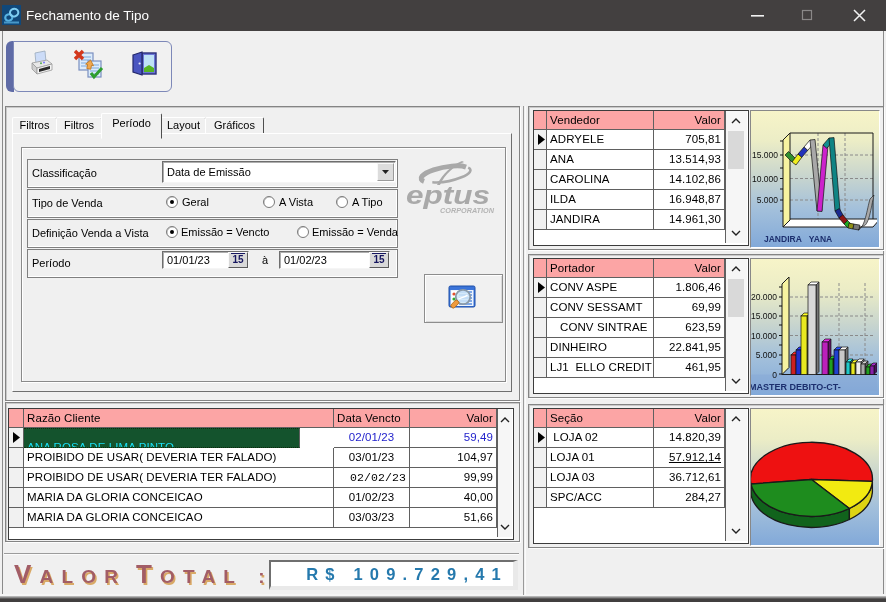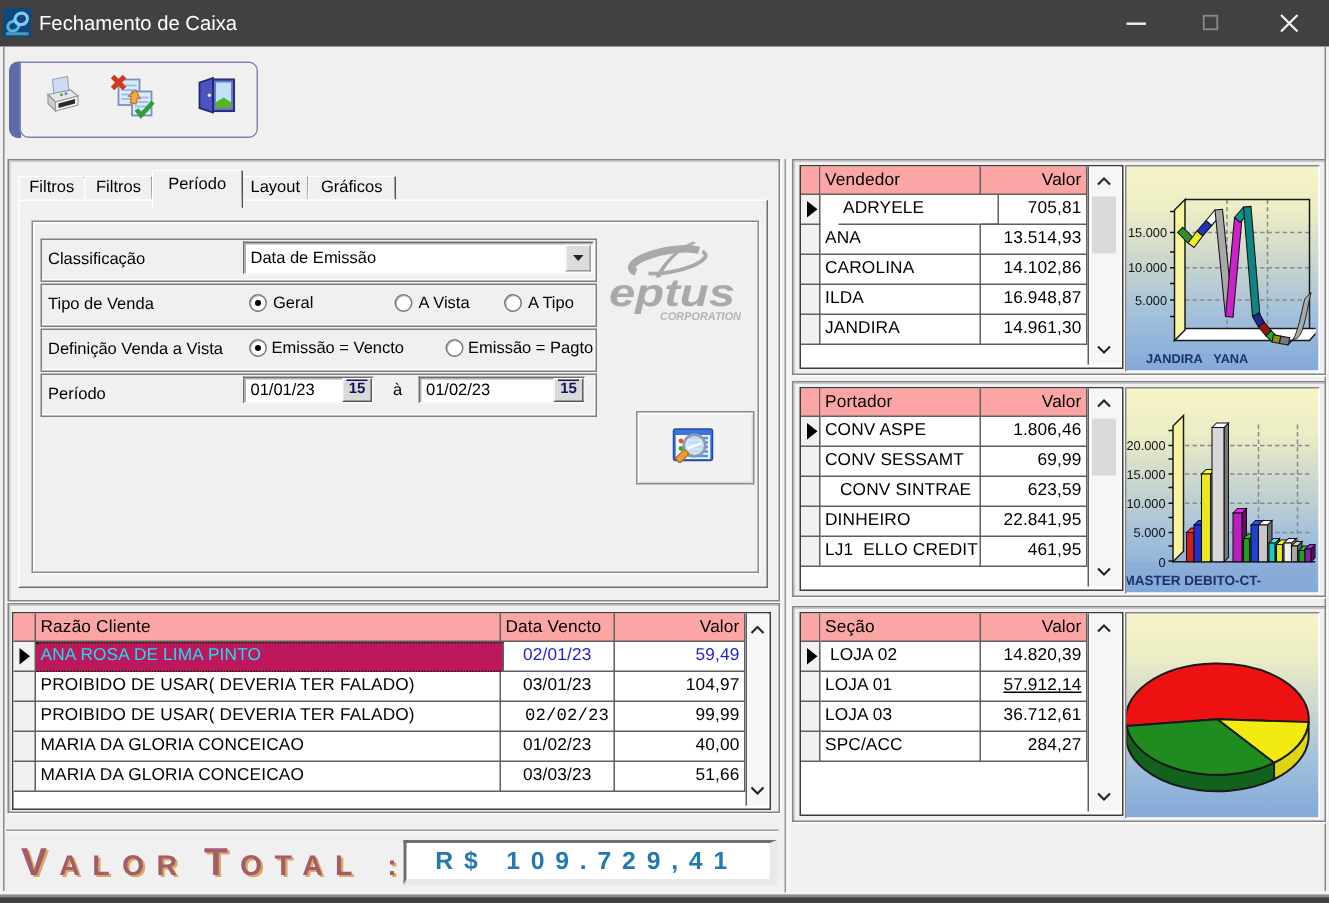--- a/index.html
+++ b/index.html
@@ -35,21 +35,21 @@
 
 .frow{position:absolute;border:1px solid #7f7f7f;box-shadow:inset -1px -1px 0 #fff;left:27px;width:369px;height:27px;}
 .flabel{position:absolute;left:4px;top:7px;}
 .radio{position:absolute;width:10px;height:10px;border-radius:50%;background:#fff;border:1px solid #7a7a7a;box-shadow:inset 0.5px 0.5px 0 #b0b0b0;}
 .radio.on::after{content:"";position:absolute;left:3px;top:3px;width:4px;height:4px;border-radius:50%;background:#000;}
 .rlabel{position:absolute;top:7px;}
 </style></head>
 <body>
 
 <div class="abs" id="titlebar"></div>
-<div class="abs" id="titletext">Fechamento de Caixa</div>
+<div class="abs" id="titletext">Fechamento de Tipo</div>
 <svg class="abs" style="left:2px;top:5px" width="19" height="20" viewBox="0 0 19 20">
  <rect x="0" y="0" width="19" height="20" fill="#10487a"></rect>
  <g transform="rotate(-18 9.5 9.5)">
   <ellipse cx="6" cy="11.5" rx="3.6" ry="3.2" stroke="#57b2e2" stroke-width="2.1" fill="none"></ellipse>
   <ellipse cx="12.6" cy="8.5" rx="4.2" ry="3.8" stroke="#7ecdf2" stroke-width="2.1" fill="none"></ellipse>
  </g>
  <rect x="2" y="16.5" width="15" height="2" fill="#4898c8"></rect>
 </svg>
 <svg class="abs" style="left:745px;top:0" width="141" height="31">
  <rect x="6" y="15" width="13" height="1.6" fill="#f2f2f2"></rect>
@@ -123,21 +123,21 @@
 <div class="rlabel" style="left:279px;top:196px;">A Vista</div>
 <div class="radio" style="left:336px;top:196px;"></div>
 <div class="rlabel" style="left:352px;top:196px;">A Tipo</div>
 
 <div class="frow" style="top:219px;">
   <div class="flabel">Definição Venda a Vista</div>
 </div>
 <div class="radio on" style="left:166px;top:226px;"></div>
 <div class="rlabel" style="left:181px;top:226px;">Emissão = Vencto</div>
 <div class="radio" style="left:297px;top:226px;"></div>
-<div class="rlabel" style="left:312px;top:226px;">Emissão = Pagto</div>
+<div class="rlabel" style="left:312px;top:226px;">Emissão = Venda</div>
 
 <div class="frow" style="top:249px;">
   <div class="flabel">Período</div>
 </div>
 <div class="abs sunkenedit" style="left:162px;top:251px;width:87px;height:18px;box-sizing:border-box;">
   <div class="abs" style="left:4px;top:2px;">01/01/23</div>
 </div>
 <div class="abs" style="left:228px;top:252px;width:20px;height:16px;box-sizing:border-box;background:#d9d9d9;border-top:1px solid #fafafa;border-left:1px solid #fafafa;border-right:1.5px solid #5a5a5a;border-bottom:1.5px solid #5a5a5a;color:#15155f;font-weight:bold;font-size:10px;text-align:center;line-height:13px;"><span style="border-top:1.5px solid #15155f;padding:0 1px;">15</span></div>
 <div class="abs" style="left:262px;top:254px;">à</div>
 <div class="abs sunkenedit" style="left:279px;top:251px;width:111px;height:18px;box-sizing:border-box;">
@@ -175,32 +175,32 @@
 <div id="rp2"></div>
 <div id="rp3"></div>
 
 <div class="abs panel" style="left:5px;top:402px;width:513px;height:138px;"></div>
 <div class="grid" style="left:8px;top:408px;width:504px;height:130px;" id="bgrid"></div>
 
 <div class="abs" style="left:4px;top:553px;width:515px;height:1px;background:#9c9c9c;"></div>
 <div class="abs" style="left:4px;top:554px;width:515px;height:1px;background:#fbfbfb;"></div>
 <div class="abs" id="vtotal" style="left:14px;top:559px;width:270px;font-weight:bold;color:#a25d66;font-size:19px;letter-spacing:8.2px;text-shadow:1.5px 1.5px 0 #d9a966;white-space:nowrap;"><span style="font-size:26px;">V</span>ALOR <span style="font-size:26px;">T</span>OTAL<span style="margin-left:15px;">:</span></div>
 <div class="abs" style="left:269px;top:560px;width:249px;height:30px;box-sizing:border-box;background:#fff;border-top:2.5px solid #6f6f6f;border-left:2.5px solid #6f6f6f;border-bottom:4px solid #e9e9e9;border-right:5px solid #e9e9e9;"></div>
-<div class="abs" style="left:256px;top:565px;width:236px;font-weight:bold;font-size:16.5px;color:#2579ad;letter-spacing:7.2px;text-align:right;white-space:nowrap;">R$ 109.729,41</div>
+<div class="abs" style="left:272px;top:565px;width:236px;font-weight:bold;font-size:16.5px;color:#2579ad;letter-spacing:7.2px;text-align:right;white-space:nowrap;">R$ 109.729,41</div>
 
 <div>
     <div class="abs panel" style="left:528px;top:106px;width:354px;height:142px;"></div>
     <div class="grid" style="left:533px;top:110px;width:214px;height:134px;"></div>
     <div class="gcell ghead abs" style="left:534px;top:111px;width:13px;height:19px;"></div>
     <div class="gcell ghead abs" style="left:547px;top:111px;width:107px;height:19px;">Vendedor</div>
     <div class="gcell ghead num abs" style="left:654px;top:111px;width:71px;height:19px;">Valor</div>
     <div class="gcell ind abs" style="left:534px;top:130px;width:13px;"><svg width="9" height="13">
         <polygon points="1,1 8,6.5 1,12" fill="#000"></polygon>
       </svg></div>
-    <div class="gcell abs" style="left:547px;top:130px;width:107px;margin-left:12px;">ADRYELE</div>
+    <div class="gcell abs" style="left:547px;top:130px;width:107px;">ADRYELE</div>
     <div class="gcell num abs" style="left:654px;top:130px;width:71px;">705,81</div>
     <div class="gcell ind abs" style="left:534px;top:150px;width:13px;"></div>
     <div class="gcell abs" style="left:547px;top:150px;width:107px;">ANA</div>
     <div class="gcell num abs" style="left:654px;top:150px;width:71px;">13.514,93</div>
     <div class="gcell ind abs" style="left:534px;top:170px;width:13px;"></div>
     <div class="gcell abs" style="left:547px;top:170px;width:107px;">CAROLINA</div>
     <div class="gcell num abs" style="left:654px;top:170px;width:71px;">14.102,86</div>
     <div class="gcell ind abs" style="left:534px;top:190px;width:13px;"></div>
     <div class="gcell abs" style="left:547px;top:190px;width:107px;">ILDA</div>
     <div class="gcell num abs" style="left:654px;top:190px;width:71px;">16.948,87</div>
@@ -383,21 +383,21 @@
 </g>
 </svg></div>
 <div>
     <div class="gcell ghead abs" style="left:9px;top:409px;width:15px;height:19px;"></div>
     <div class="gcell ghead abs" style="left:24px;top:409px;width:310px;height:19px;">Razão Cliente</div>
     <div class="gcell ghead abs" style="left:334px;top:409px;width:76px;height:19px;">Data Vencto</div>
     <div class="gcell ghead num abs" style="left:410px;top:409px;width:87px;height:19px;">Valor</div>
     <div class="gcell ind abs" style="left:9px;top:428px;width:15px;"><svg width="9" height="13">
         <polygon points="1,1 8,6.5 1,12" fill="#000"></polygon>
       </svg></div>
-    <div class="gcell abs" style="left:24px;top:428px;width:312px;background:#be185d;color:#17dff5;border-top:1px dotted #0c2a0c;border-bottom:1px dotted #0c2a0c;padding-top:2px;">ANA ROSA DE LIMA PINTO</div>
+    <div class="gcell abs" style="left:24px;top:428px;width:276px;background:#14532d;color:#17dff5;border-top:1px dotted #0c2a0c;border-bottom:1px dotted #0c2a0c;padding-top:12px;">ANA ROSA DE LIMA PINTO</div>
     <div class="gcell abs" style="left:334px;top:428px;width:76px;text-align:center;color:#2222cc;">02/01/23</div>
     <div class="gcell num abs" style="left:410px;top:428px;width:87px;color:#2222cc;">59,49</div>
     <div class="gcell ind abs" style="left:9px;top:448px;width:15px;"></div>
     <div class="gcell abs" style="left:24px;top:448px;width:310px;">PROIBIDO DE USAR( DEVERIA TER FALADO)</div>
     <div class="gcell abs" style="left:334px;top:448px;width:76px;text-align:center;">03/01/23</div>
     <div class="gcell num abs" style="left:410px;top:448px;width:87px;">104,97</div>
     <div class="gcell ind abs" style="left:9px;top:468px;width:15px;"></div>
     <div class="gcell abs" style="left:24px;top:468px;width:310px;">PROIBIDO DE USAR( DEVERIA TER FALADO)</div>
     <div class="gcell abs" style="left:334px;top:468px;width:76px;text-align:right;font-family:Liberation Mono, monospace;">02/02/23</div>
     <div class="gcell num abs" style="left:410px;top:468px;width:87px;">99,99</div>

